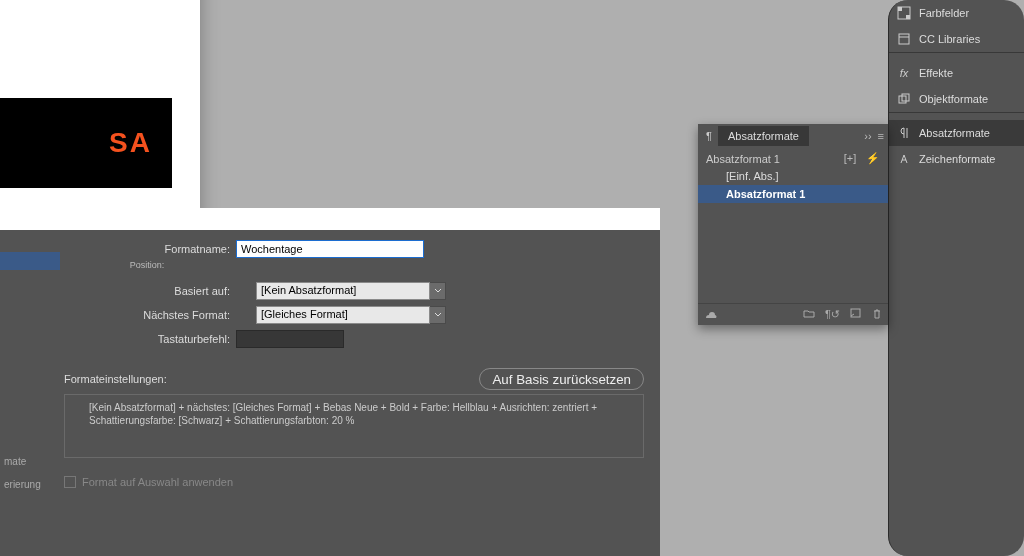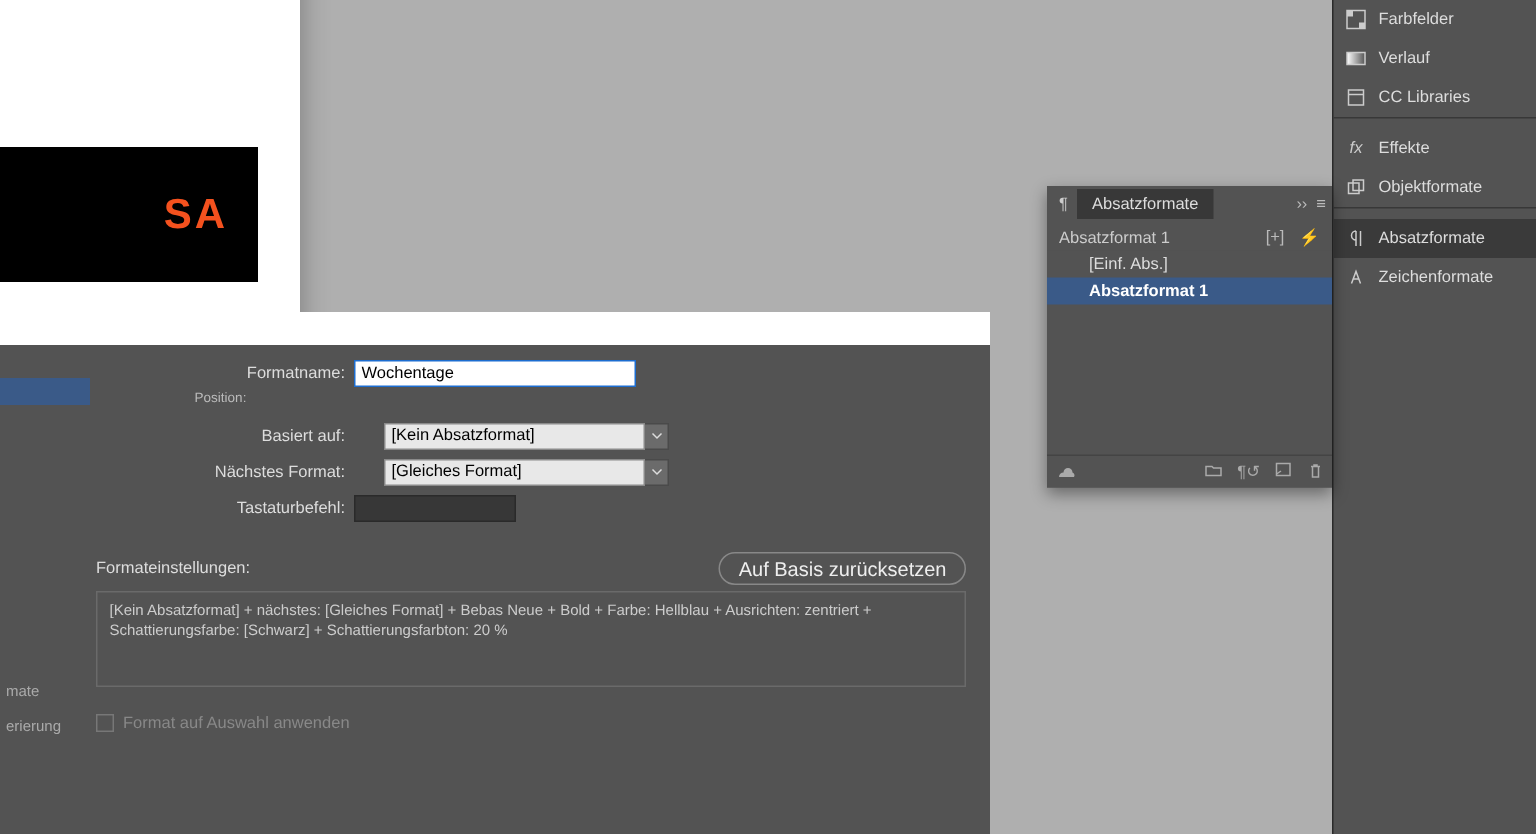--- a/index.html
+++ b/index.html
@@ -5,21 +5,21 @@
   * { box-sizing: border-box; margin: 0; padding: 0; }
   html, body { width: 1024px; height: 556px; overflow: hidden; background: #afafaf; font-family: "Segoe UI", Tahoma, sans-serif; font-size: 11px; }
   body { position: relative; }
 
   .workspace { position: absolute; left: 0; top: 0; right: 136px; bottom: 0; background: #afafaf; }
   .page { position: absolute; left: -260px; top: -180px; width: 460px; height: 400px; background: #fff; box-shadow: 0 8px 18px rgba(0,0,0,0.3); }
   .black-box { position: absolute; left: -212px; top: 98px; width: 384px; height: 90px; background: #000; display: flex; align-items: center; justify-content: flex-end; padding-right: 20px; }
   .sa { font-size: 28px; font-weight: bold; color: #f4511e; letter-spacing: 2px; }
 
   
-  .right-strip { position: absolute; right: 0; top: 0; width: 136px; height: 556px; background: #535353; border-left: 1px solid #2a2a2a; }
+  .right-strip { position: absolute; right: 0; top: 0; width: 136px; height: 556px; background: #535353; border-left: 1px solid #2a2a2a; border-radius: 20px; }
   .strip-item { height: 26px; display: flex; align-items: center; gap: 8px; padding: 0 8px; color: #ddd; cursor: pointer; }
   .strip-item.active { background: #3a3a3a; }
   .strip-sep { height: 8px; border-top: 1px solid #383838; margin: 0; }
   .strip-icon { width:14px; height:14px; display:inline-flex; align-items:center; justify-content:center; color:#ccc; }
 
   
   .panel { position: absolute; left: 698px; top: 124px; width: 190px; background: #535353; color: #ddd; box-shadow: 0 4px 10px rgba(0,0,0,0.4); }
   .panel-head { height: 24px; display:flex; align-items:center; background:#535353; }
   .panel-tab { padding: 4px 10px; background:#383838; font-size:11px; cursor:default; }
   .panel-head-right { margin-left:auto; display:flex; gap:6px; padding-right:4px; color:#bbb; }
@@ -46,21 +46,21 @@
   .text-input { width: 188px; height:18px; background:#fff; border:1px solid #1c6dd0; color:#000; padding:1px 4px; font-size:11px; }
   .pos-label { font-size:9px; color:#bbb; text-align:center; width:172px; padding-right:6px; margin-top:-2px; margin-bottom:10px; }
   .section-head { font-size:11px; color:#eee; margin:6px 0 8px 2px; }
   .select { display:flex; height:18px;padding-left:20px; }
   .select-body { width:174px; height:18px; background:#e8e8e8; border:1px solid #8a8a8a; color:#000; padding:1px 4px; font-size:11px; }
   .select-btn { width:16px; height:18px; background:#6b6b6b; border:1px solid #4a4a4a; border-left:none; display:flex; align-items:center; justify-content:center; color:#ddd; }
   .kb-input { width:108px; height:18px; background:#373737; border:1px solid #2a2a2a; }
 
   .settings-row { display:flex; align-items:center; justify-content:space-between; margin-top:18px; }
   .reset-btn { height:22px; padding:0 12px; background:#535353; color:#eee; border:1px solid #888; border-radius:12px; cursor:pointer; }
-  .settings-box { margin-top:4px; background:#535353; border:1px solid #6a6a6a; padding:6px 8px; font-size:10px; color:#ccc; min-height:64px; line-height:1.3; }
+  .settings-box { margin-top:4px; background:#535353; border:1px solid #6a6a6a; padding:6px 24px; font-size:10px; color:#ccc; min-height:64px; line-height:1.3; }
   .apply-row { display:flex; align-items:flex-end; gap:6px; margin-top:18px; color:#888; }
   .chk { width:12px; height:12px; border:1px solid #777; display:inline-block; }
   svg { display:block; }
 </style>
 </head>
 <body>
 
 <div class="workspace">
   <div class="page"></div>
   <div class="black-box">
@@ -71,34 +71,20 @@
 <div class="right-strip">
   <div class="strip-item">
     <span class="strip-icon">
         <svg width="14" height="14">
           <rect x="1" y="1" width="12" height="12" fill="none" stroke="#ccc"></rect>
           <rect x="1" y="1" width="4" height="4" fill="#ccc"></rect>
           <rect x="9" y="9" width="4" height="4" fill="#ccc"></rect>
         </svg>
       </span>
     <span>Farbfelder</span>
-  </div>
-  <div class="strip-item">
-    <span class="strip-icon">
-        <svg width="14" height="14">
-          <defs>
-            <linearGradient id="g1">
-              <stop offset="0" stop-color="#fff"></stop>
-              <stop offset="1" stop-color="#555"></stop>
-            </linearGradient>
-          </defs>
-          <rect x="1" y="3" width="12" height="8" fill="url(#g1)" stroke="#ccc"></rect>
-        </svg>
-      </span>
-    <span>Verlauf</span>
   </div>
   <div class="strip-item">
     <span class="strip-icon">
         <svg width="14" height="14">
           <rect x="2" y="2" width="10" height="10" fill="none" stroke="#ccc"></rect>
           <path d="M2 5 h10" stroke="#ccc"></path>
         </svg>
       </span>
     <span>CC Libraries</span>
   </div>

